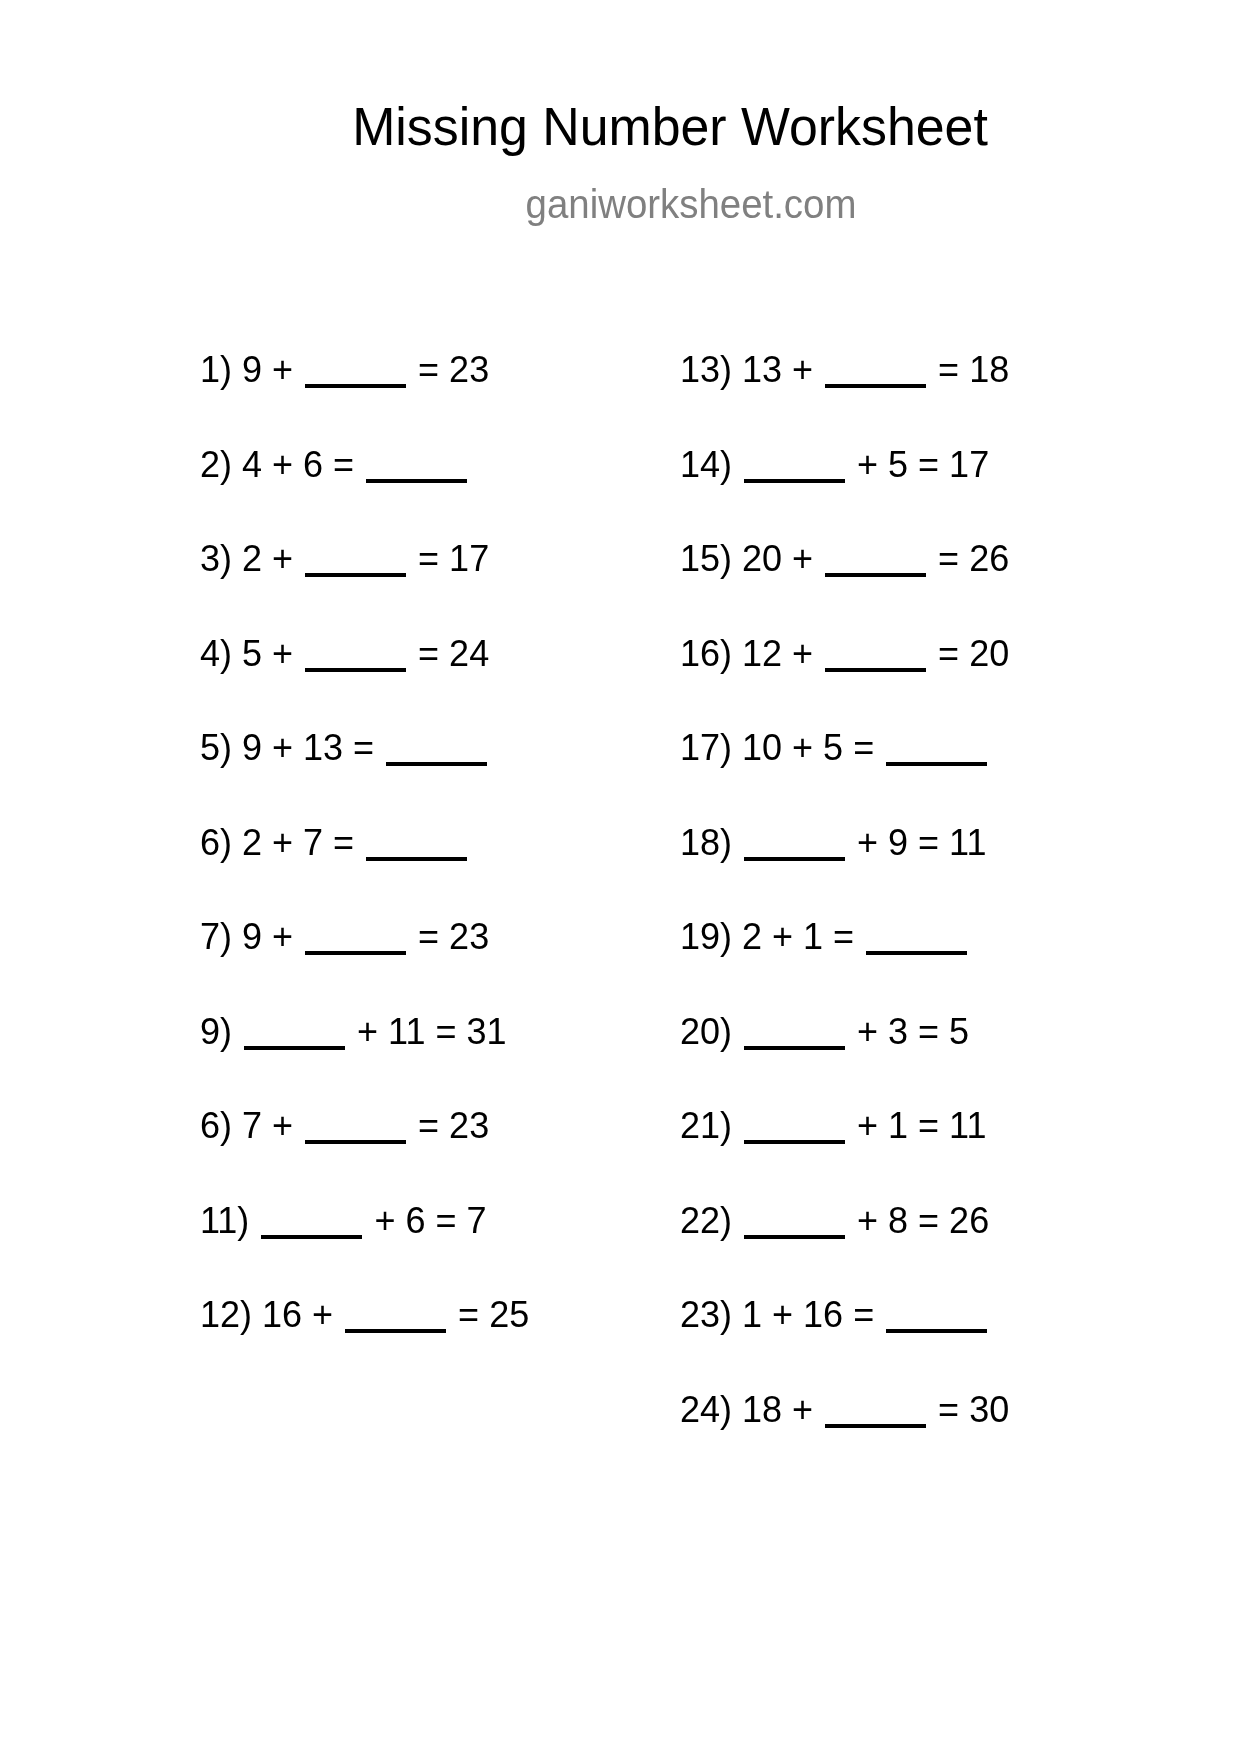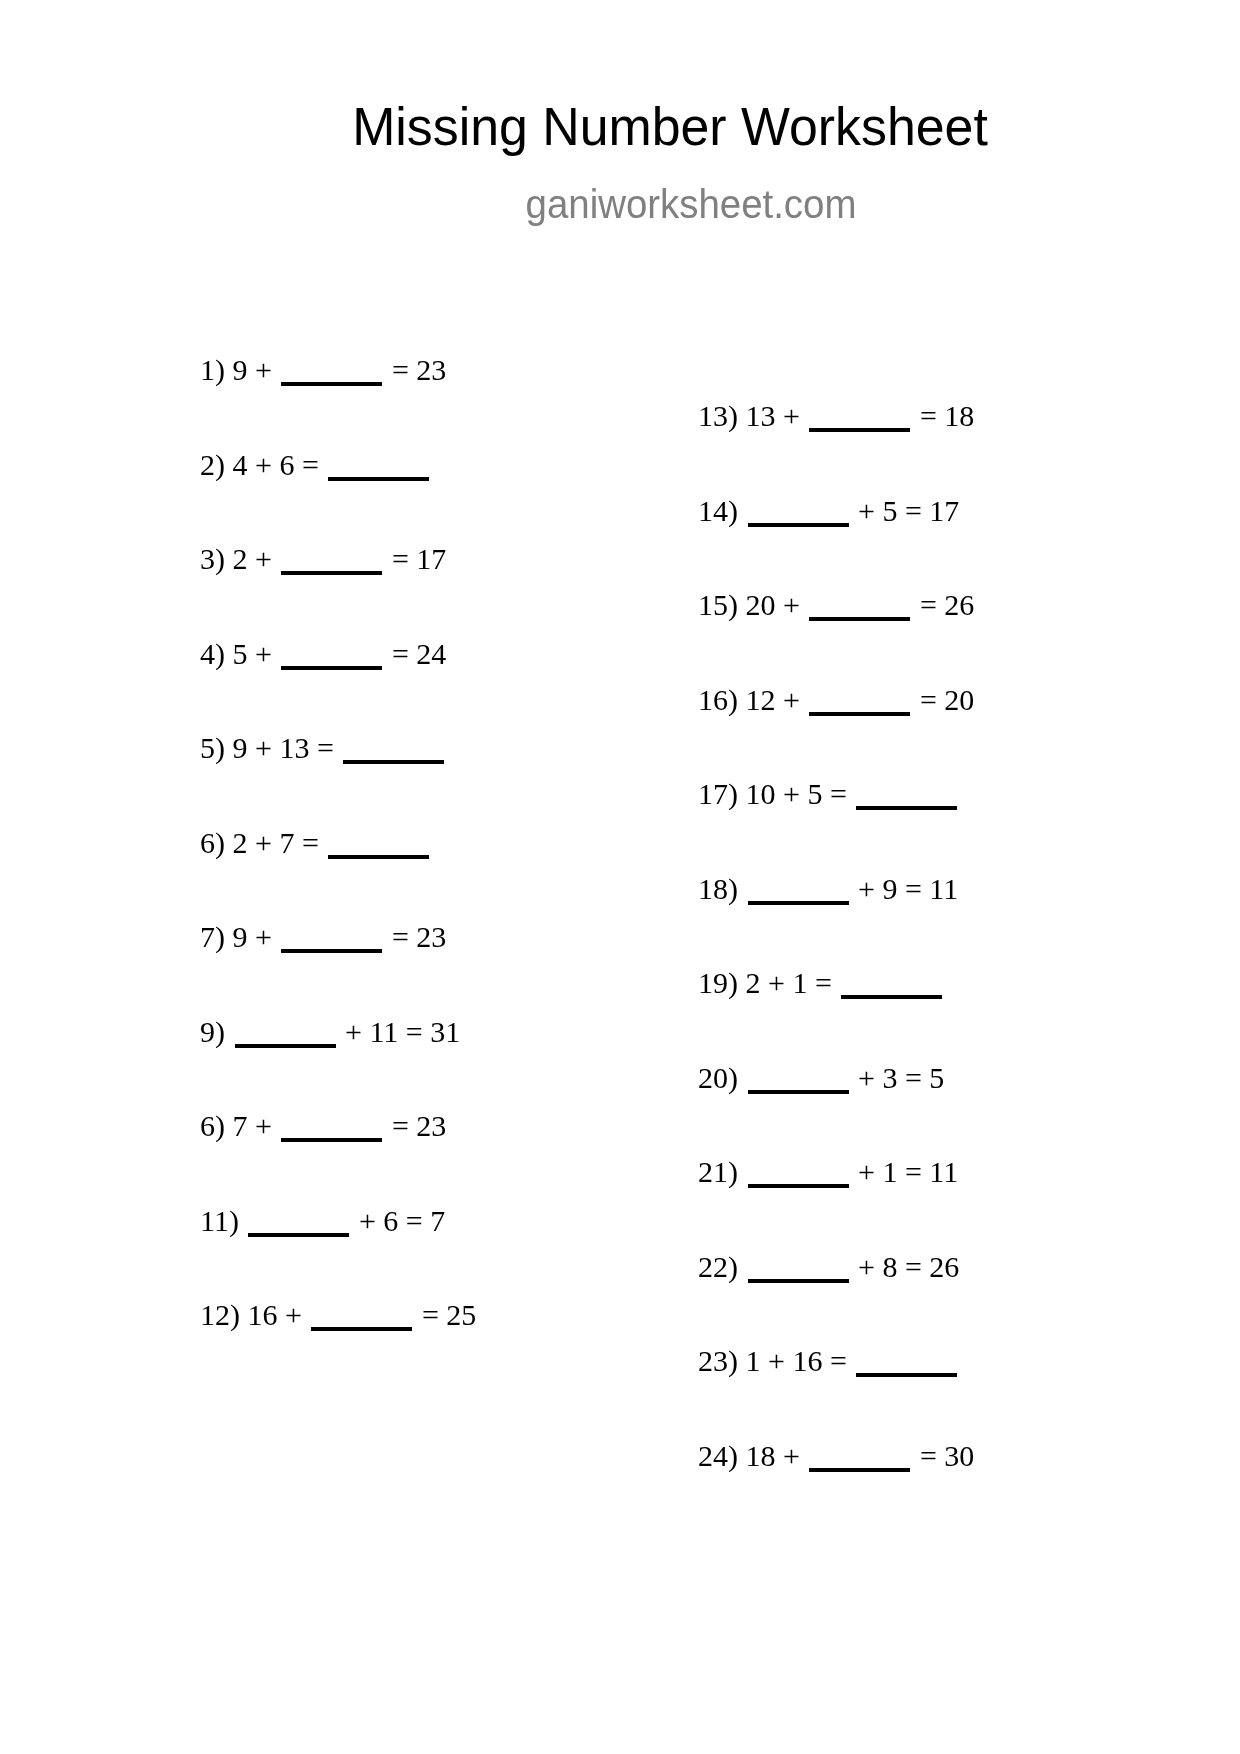--- a/index.html
+++ b/index.html
@@ -38,27 +38,26 @@
       line-height: 48px;
       color: #808080;
       transform: scaleX(0.96);
       transform-origin: 691px 0;
     }
     .column {
       position: absolute;
       top: 346px;
     }
     .column.left { left: 200px; }
-    .column.right { left: 698px; margin-top: 46px; }
+    .column.right { left: 680px; }
     .problem {
       height: 94.5px;
-      font-size: 30px;
+      font-size: 36px;
       line-height: 48px;
       white-space: pre;
-      font-family: Liberation Serif, serif;
     }
     .problem .num { display: inline; }
     .problem .part { display: inline; }
     .blank {
       display: inline-block;
       width: 101px;
       height: 4px;
       background: #000;
       vertical-align: -6px;
       margin: 0 2px;

